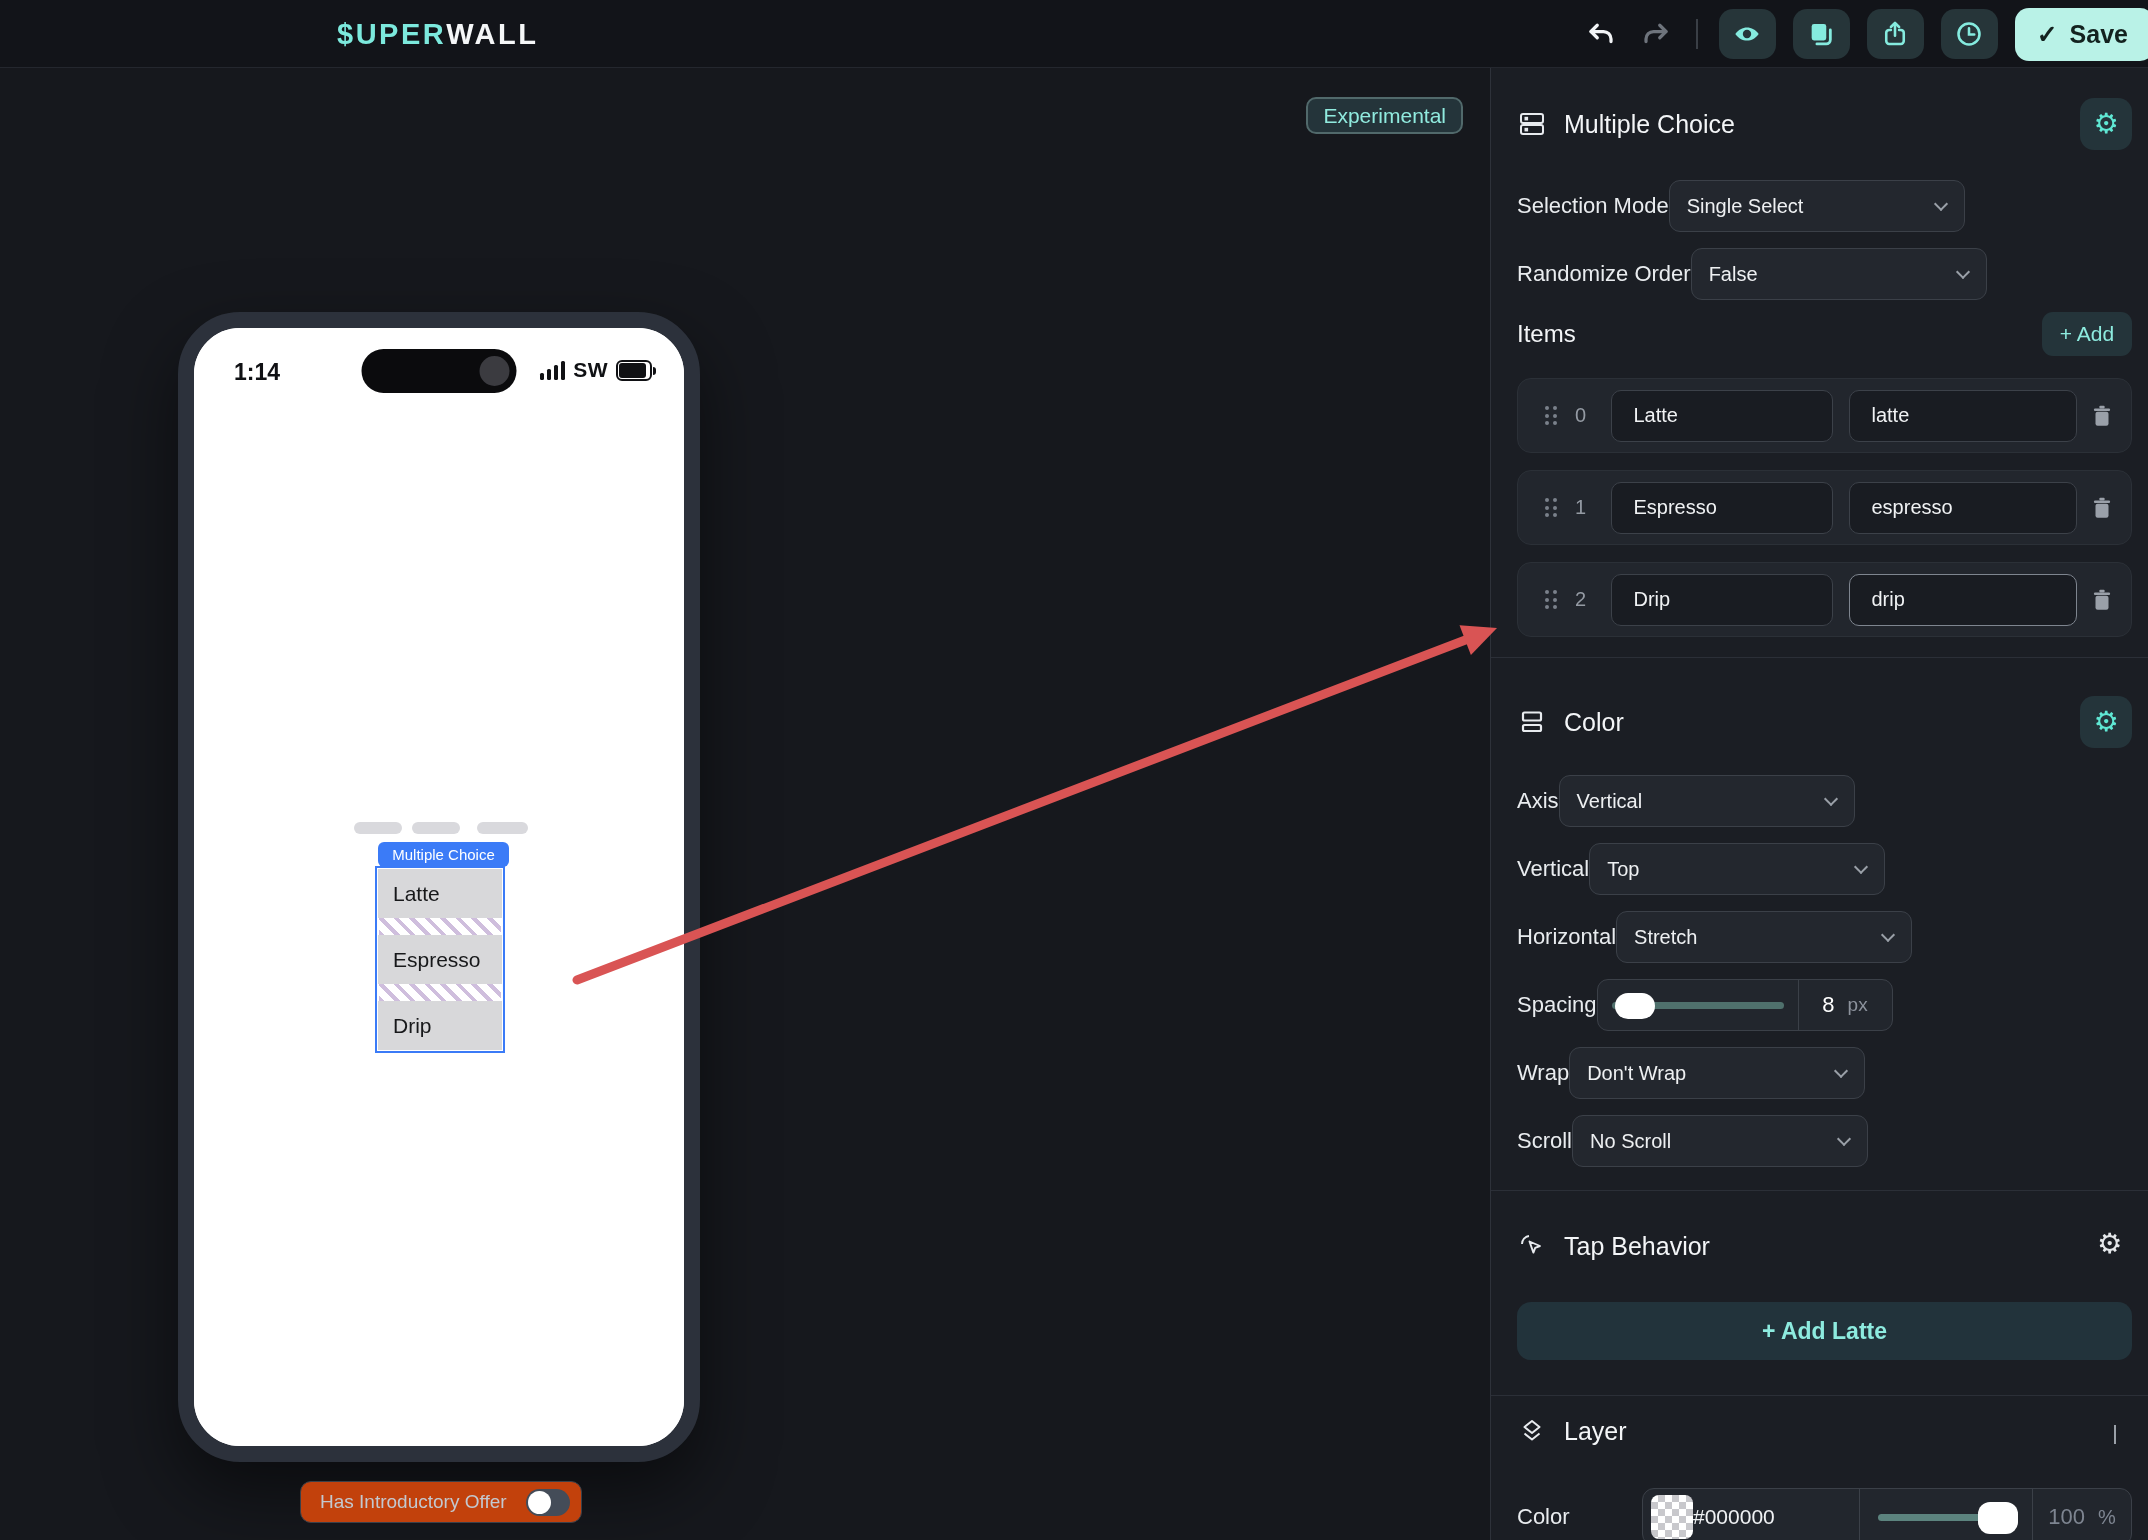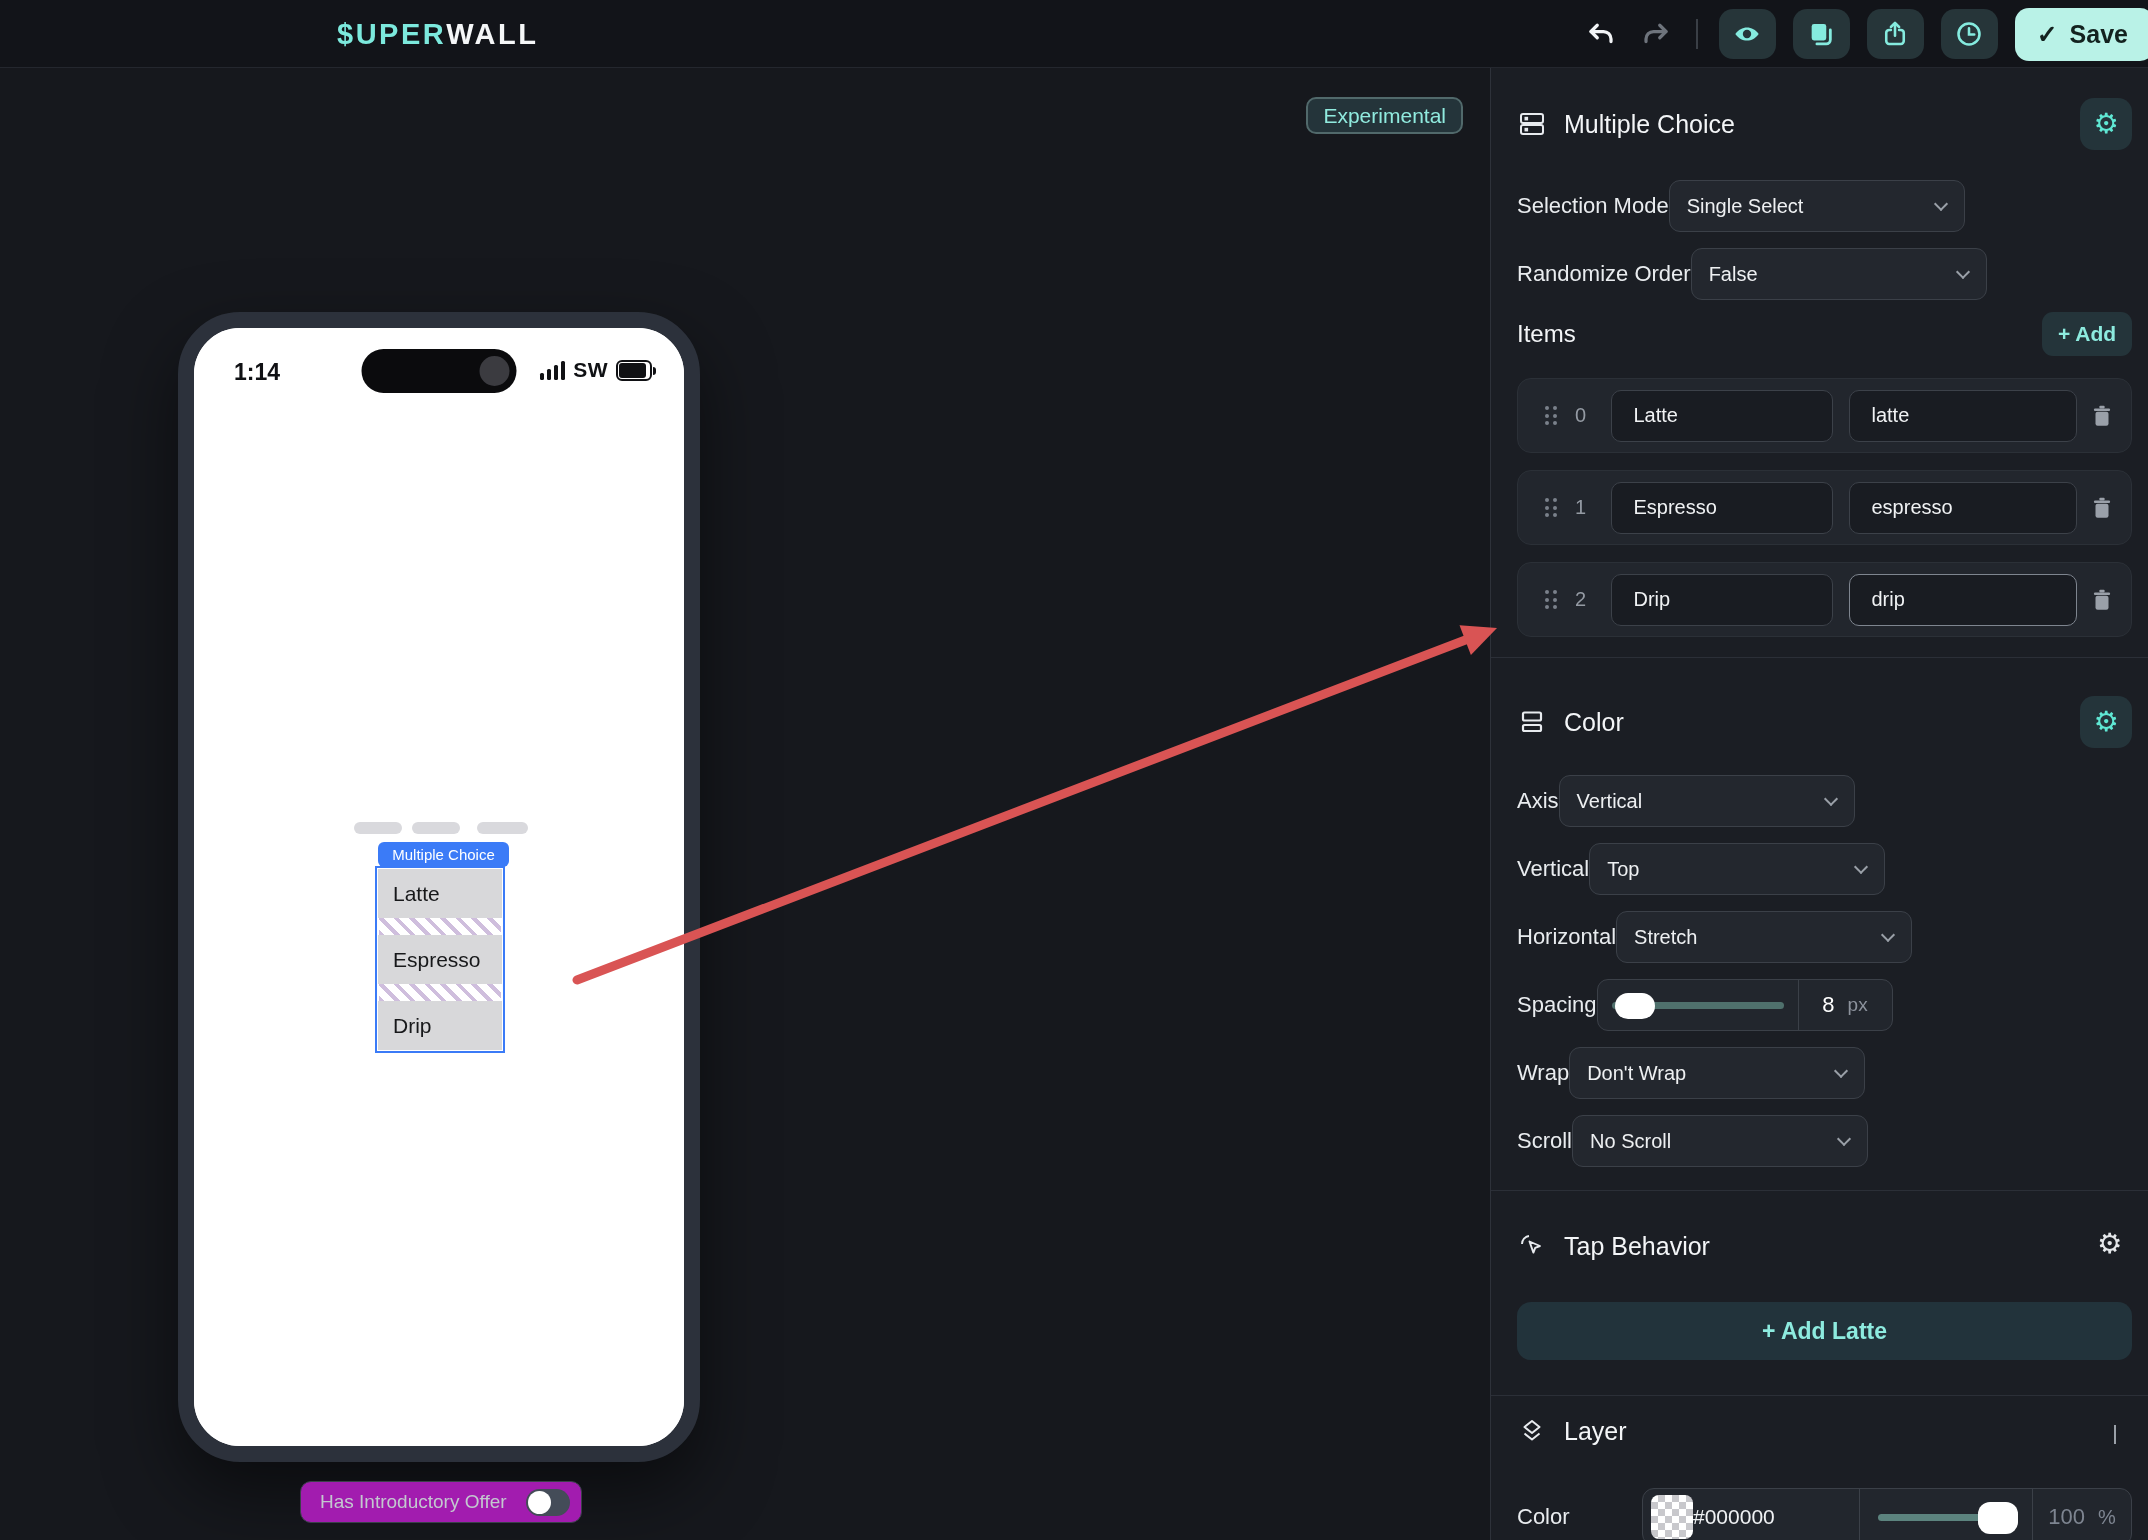--- a/index.html
+++ b/index.html
@@ -56,21 +56,21 @@
     border-radius:6px; color:#fff; font-size:15px; font-weight:500; display:flex;
     align-items:center; justify-content:center; }
   .mc-box { position:absolute; left:181px; top:538px; width:130px; height:187px;
     border:2px solid #3b7bf7; background:#fff; display:flex; flex-direction:column; padding:1px; }
   .mc-opt { height:49px; flex:none; background:#d8d8da; display:flex; align-items:center;
     padding-left:15px; font-size:21px; color:#17181a; }
   .mc-spacer { height:17px; flex:none; margin:0 1px;
     background:repeating-linear-gradient(45deg,#cfbedd 0 4px,#ffffff 4px 11px); }
 
   .offer-pill { position:absolute; left:300px; top:1413px; width:282px; height:42px;
-    background:#a21caf; border:1px solid #3a4049; border-radius:11px; display:flex;
+    background:#c2410c; border:1px solid #3a4049; border-radius:11px; display:flex;
     align-items:center; justify-content:space-between; padding:0 11px 0 19px; }
   .offer-label { font-size:19px; color:#c3c8cf; }
   .switch { position:relative; width:44px; height:27px; border-radius:14px; background:#444c58; }
   .switch-knob { position:absolute; left:2px; top:2px; width:23px; height:23px; border-radius:50%;
     background:#fff; }
 
   
   .arrow-svg { position:absolute; left:0; top:0; width:2148px; height:1540px; z-index:50;
     pointer-events:none; }
 
@@ -96,21 +96,21 @@
     border-radius:11px; display:flex; align-items:center; justify-content:space-between;
     padding:0 18px 0 17px; }
   .dd-value { font-size:20px; color:#eef0f2; }
   .chev { width:10px; height:10px; border-right:2px solid #9aa0a8; border-bottom:2px solid #9aa0a8;
     transform:rotate(45deg); margin-top:-5px; flex:none; }
 
   .items-row { display:flex; align-items:center; justify-content:space-between; height:44px;
     flex:none; margin-top:12px; }
   .items-label { font-size:24px; color:#f3f5f7; font-weight:500; }
   .add-btn { width:90px; height:44px; background:#24343a; border-radius:11px; color:#8debdf;
-    font-size:21px; font-weight:700; display:flex; align-items:center; justify-content:center; }
+    font-size:21px; font-weight:400; display:flex; align-items:center; justify-content:center; }
 
   .item-card { height:75px; flex:none; margin-top:17px; background:#22262d;
     border:1px solid #2b3037; border-radius:14px; display:flex; align-items:center; }
   .item-card.first { margin-top:22px; }
   .drag { display:grid; grid-template-columns:4px 4px; grid-auto-rows:4px; gap:3.5px;
     margin-left:27px; }
   .drag i { width:4px; height:4px; border-radius:50%; background:#7a818b; }
   .item-idx { width:18px; margin-left:15px; font-size:20px; color:#949aa3; text-align:center; }
   .item-input { width:222px; height:52px; margin-left:21px; background:#191c22;
     border:1px solid #3c4149; border-radius:10px; display:flex; align-items:center;

